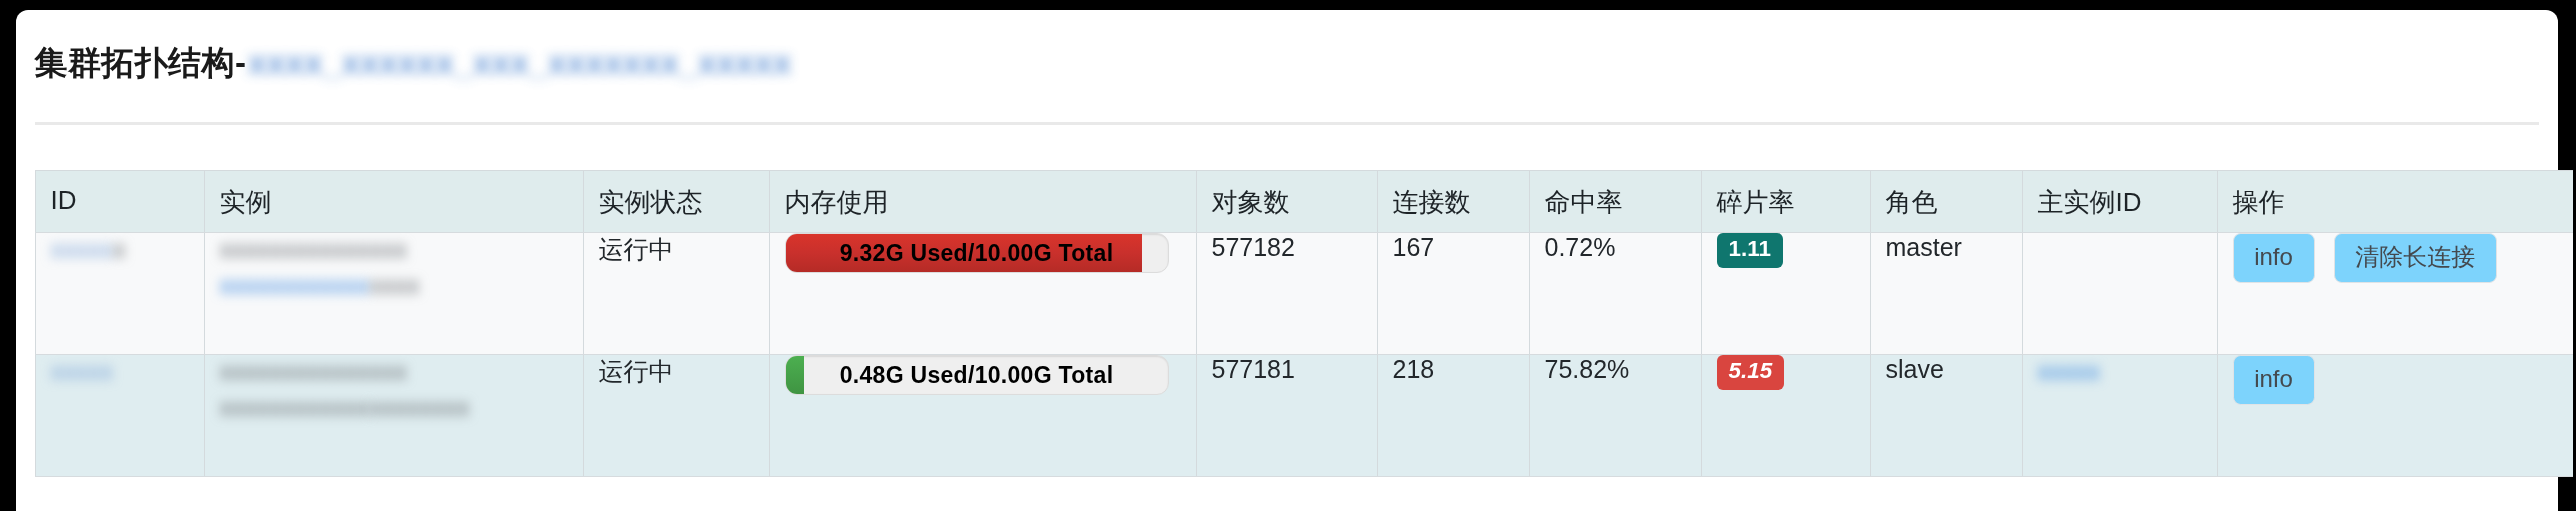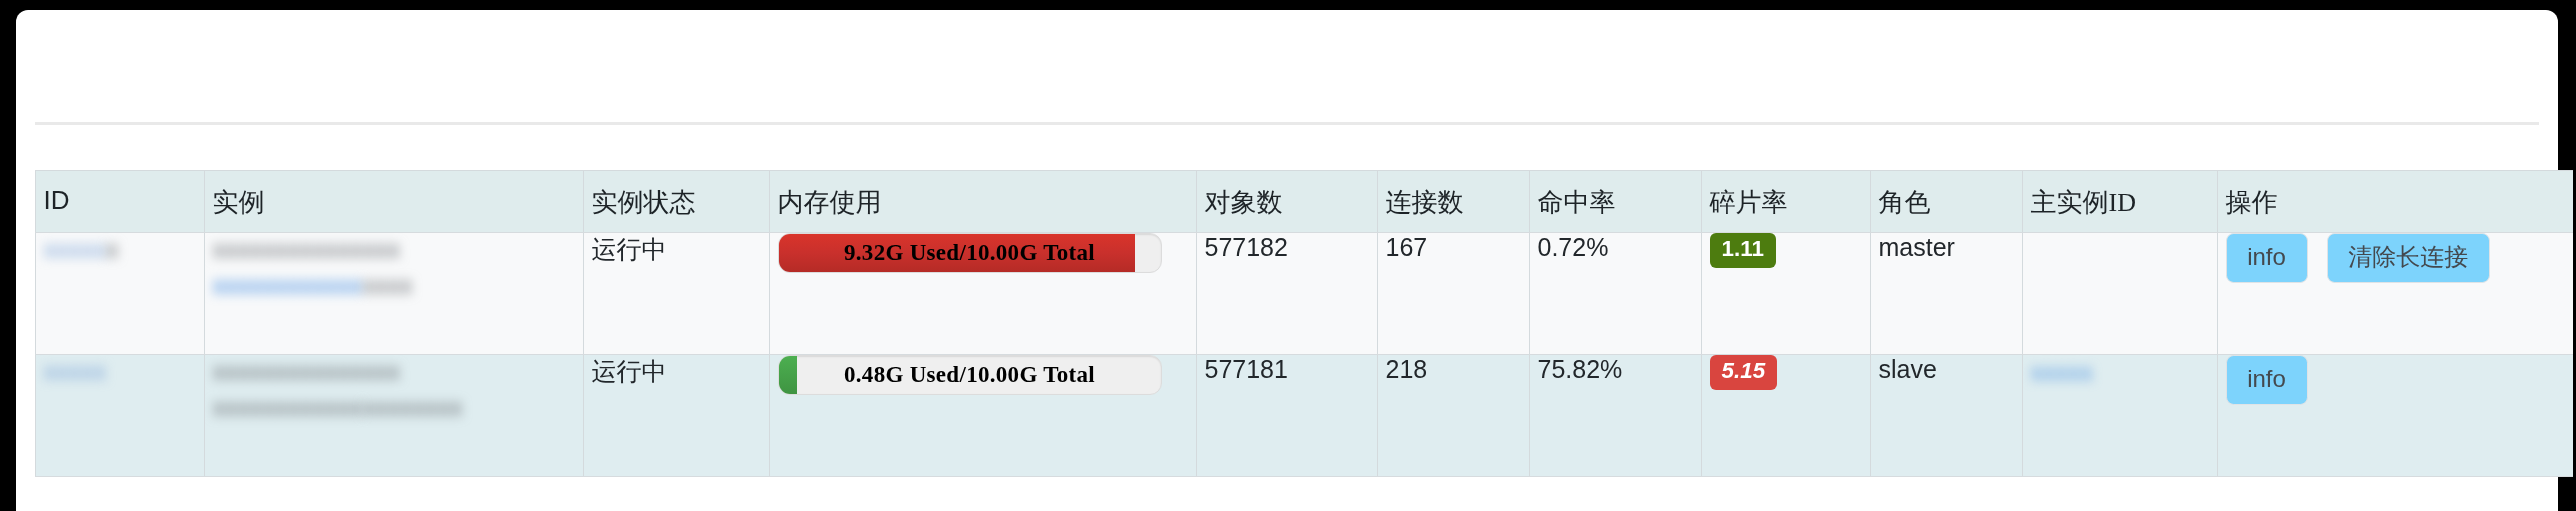--- a/index.html
+++ b/index.html
@@ -71,21 +71,21 @@
     border-collapse: collapse;
     width: 2538px;
     table-layout: fixed;
     font-size: 25px;
     color: #22272b;
   }
   table.topo th,
   table.topo td {
     border-right: 1.7px solid #d4dadd;
     border-bottom: 1.7px solid #d6dbde;
-    padding: 0 8px;
+    padding: 0 15px;
     text-align: left;
     vertical-align: top;
     box-sizing: border-box;
     overflow: hidden;
   }
   table.topo th:first-child,
   table.topo td:first-child { border-left: 1.7px solid #d4dadd; }
 
   table.topo thead th {
     background: #dfeced;
@@ -103,27 +103,27 @@
 
   tbody td {
     height: 122px;
     padding-top: 19px;
   }
 
   
   .c-id     { width: 169px; }
   .c-inst   { width: 379px; }
   .c-state  { width: 186px; }
-  .c-mem    { width: 427px; font-family: Liberation Serif, serif; }
+  .c-mem    { width: 427px; }
   .c-obj    { width: 181px; }
   .c-conn   { width: 152px; }
   .c-hit    { width: 172px; }
   .c-frag   { width: 169px; }
   .c-role   { width: 152px; }
-  .c-master { width: 195px; font-family: Liberation Serif, serif; }
+  .c-master { width: 195px; }
   .c-op     { width: 357px; border-right: none !important; }
 
   
   .redact {
     filter: blur(5.2px);
     display: inline-block;
     line-height: 1.35;
   }
   .redact-id   { color: #7ea6d8; }
   .redact-dark { color: #6f7479; }
@@ -172,21 +172,21 @@
   
   .badge {
     display: inline-block;
     padding: 5.2px 12px 6.9px;
     border-radius: 6px;
     font-size: 22.4px;
     font-weight: bold;
     color: #ffffff;
     line-height: 1;
   }
-  .badge.success { background: #4d7c0f; text-align: center; }
+  .badge.success { background: #0f766e; text-align: center; }
   .badge.danger  { background: #d9453f; font-style: italic; }
 
   
   .op-cell { white-space: nowrap; }
   .btn {
     display: inline-block;
     background: #7dd3fc;
     border: 1.7px solid #dfe3e6;
     border-radius: 7.8px;
     padding: 11.2px 20.7px 13px;
@@ -198,20 +198,26 @@
     font-family: "Liberation Sans", "DejaVu Sans", sans-serif;
     cursor: pointer;
   }
   .btn:last-child { margin-right: 0; }
 </style>
 </head>
 <body>
 
 <div class="page-card">
 
+  <div class="title-area">
+    <div class="page-title">
+      <span class="title-main">集群拓扑结构-</span>
+        <span class="title-redacted redact">xxxx_xxxxxx_xxx_xxxxxxx_xxxxx</span>
+    </div>
+  </div>
 
   <div class="title-divider"></div>
 
   <div class="table-wrap">
     <table class="topo">
       <thead>
         <tr>
           <th class="c-id">ID</th>
           <th class="c-inst">实例</th>
           <th class="c-state">实例状态</th>

